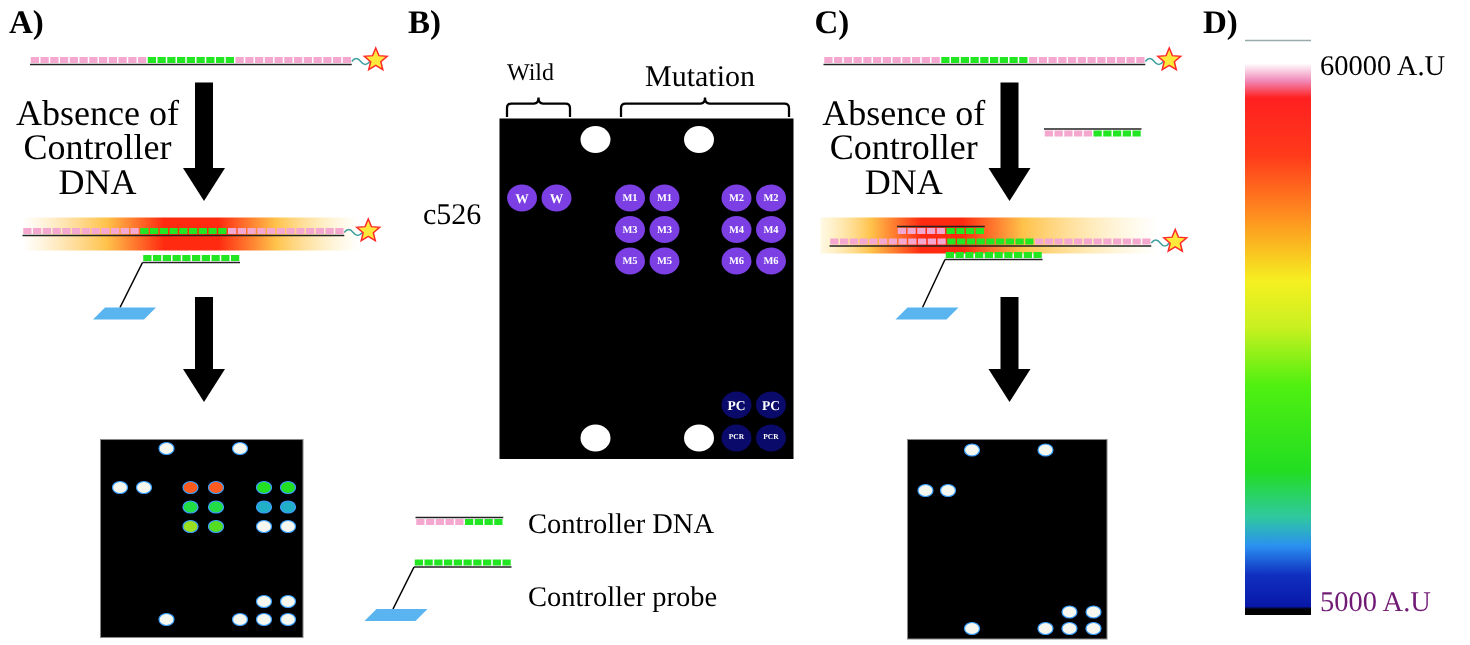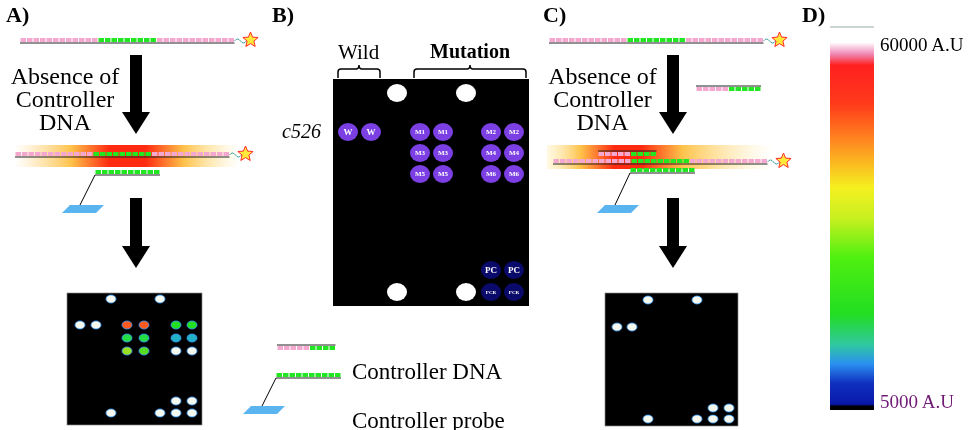--- a/index.html
+++ b/index.html
@@ -1,21 +1,21 @@
 <!DOCTYPE html>
 <html><head>
 <meta charset="utf-8">
 <style>
   html, body { margin:0; padding:0; background:#ffffff; }
   body { width:980px; height:430px; position:relative; overflow:hidden;
          font-family:"Liberation Serif", "DejaVu Serif", serif; color:#000; }
   .abs { position:absolute; }
   .panel-label { font-weight:bold; font-size:22px; }
   .caption { font-size:24px; line-height:23px; text-align:center; }
-  .legend-text { font-size:23px;margin-top:20px; }
+  .legend-text { font-size:19px; }
   .scale-text { font-size:19px; }
   svg { position:absolute; left:0; top:0; overflow:visible; }
   .spot-text { font-family:"Liberation Serif", serif; font-weight:bold; fill:#fff; text-anchor:middle; dominant-baseline:central; }
 </style>
 </head>
 <body>
 
 <div class="abs panel-label" style="left:6px;top:2px;">A)</div>
 
 <svg width="980" height="430">
@@ -415,23 +415,23 @@
   </g>
 </svg>
 
 <div class="abs caption" style="left:0px;top:65px;width:130px;">
   <div>Absence of</div>
   <div>Controller</div>
   <div>DNA</div>
 </div>
 
 <div class="abs panel-label" style="left:272px;top:2px;">B)</div>
-<div class="abs" style="left:338px;top:40px;font-size:21px;">Wild</div>
-<div class="abs" style="left:430px;top:40px;font-size:20px;font-weight:bold;">Mutation</div>
-<div class="abs" style="left:282px;top:120px;font-size:20px;font-style:italic;">c526</div>
+<div class="abs" style="left:338px;top:40px;font-size:16px;">Wild</div>
+<div class="abs" style="left:430px;top:40px;font-size:20px;">Mutation</div>
+<div class="abs" style="left:282px;top:132px;font-size:20px;">c526</div>
 
 <div class="abs legend-text" style="left:352px;top:339px;">Controller DNA</div>
 <div class="abs legend-text" style="left:352px;top:388px;">Controller probe</div>
 
 <div class="abs panel-label" style="left:543px;top:2px;">C)</div>
 <div class="abs caption" style="left:540px;top:65px;width:125px;">
   <div>Absence of</div>
   <div>Controller</div>
   <div>DNA</div>
 </div>

